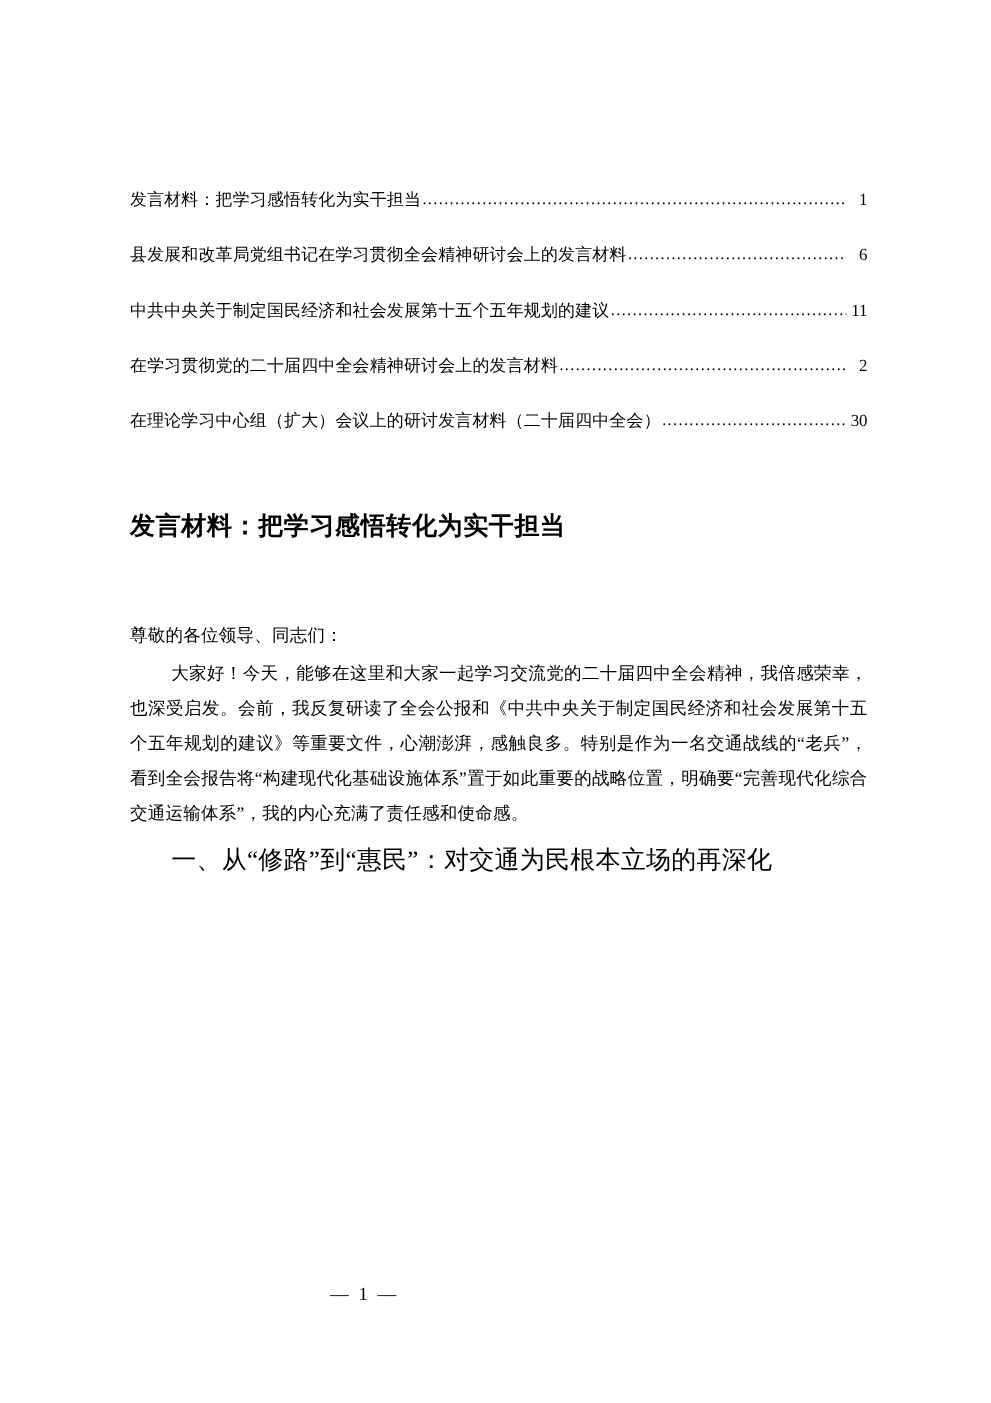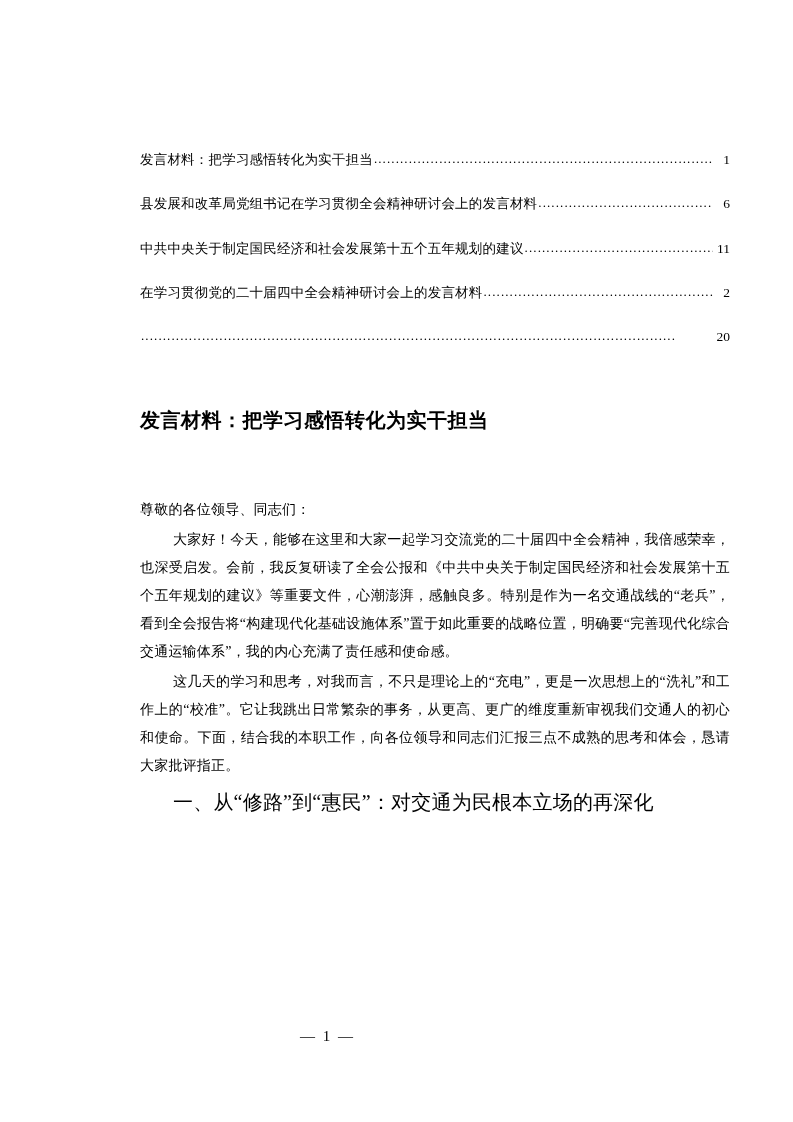--- a/index.html
+++ b/index.html
@@ -16,21 +16,20 @@
     overflow: hidden;
   }
   .page {
     position: absolute;
     left: 0;
     top: 0;
     width: 643px;
     height: 1122px;
     box-sizing: border-box;
     padding: 0;
-    margin-left: 36px;
   }
   .content {
     position: absolute;
     left: 104px;
     top: 150px;
     width: 590px;
   }
 
   
   .toc {
@@ -138,31 +137,31 @@
         <span class="toc-page">11</span>
       </div>
 
       <div class="toc-entry">
         <span class="toc-title">在学习贯彻党的二十届四中全会精神研讨会上的发言材料</span>
         <span class="toc-dots">...........................................................................................................................</span>
         <span class="toc-page">2</span>
       </div>
 
       <div class="toc-entry">
+        <span class="toc-title">在理论学习中心组（扩大）会议上的研讨发言材料（二十届四中全会）</span>
         <span class="toc-dots">...........................................................................................................................</span>
-        <span class="toc-page">20</span>
+        <span class="toc-page">30</span>
       </div>
 
     </div>
 
     <h1 class="doc-title">发言材料：把学习感悟转化为实干担当</h1>
 
     <div class="body-text">
       <p class="para">尊敬的各位领导、同志们：</p>
       <p class="para indent">大家好！今天，能够在这里和大家一起学习交流党的二十届四中全会精神，我倍感荣幸，也深受启发。会前，我反复研读了全会公报和《中共中央关于制定国民经济和社会发展第十五个五年规划的建议》等重要文件，心潮澎湃，感触良多。特别是作为一名交通战线的“老兵”，看到全会报告将“构建现代化基础设施体系”置于如此重要的战略位置，明确要“完善现代化综合交通运输体系”，我的内心充满了责任感和使命感。</p>
-      <p class="para indent">这几天的学习和思考，对我而言，不只是理论上的“充电”，更是一次思想上的“洗礼”和工作上的“校准”。它让我跳出日常繁杂的事务，从更高、更广的维度重新审视我们交通人的初心和使命。下面，结合我的本职工作，向各位领导和同志们汇报三点不成熟的思考和体会，恳请大家批评指正。</p>
       <p class="subhead">一、从“修路”到“惠民”：对交通为民根本立场的再深化</p>
     </div>
 
   </div>
 
   <div class="page-number">— 1 —</div>
 </div>
 
 </body></html>

